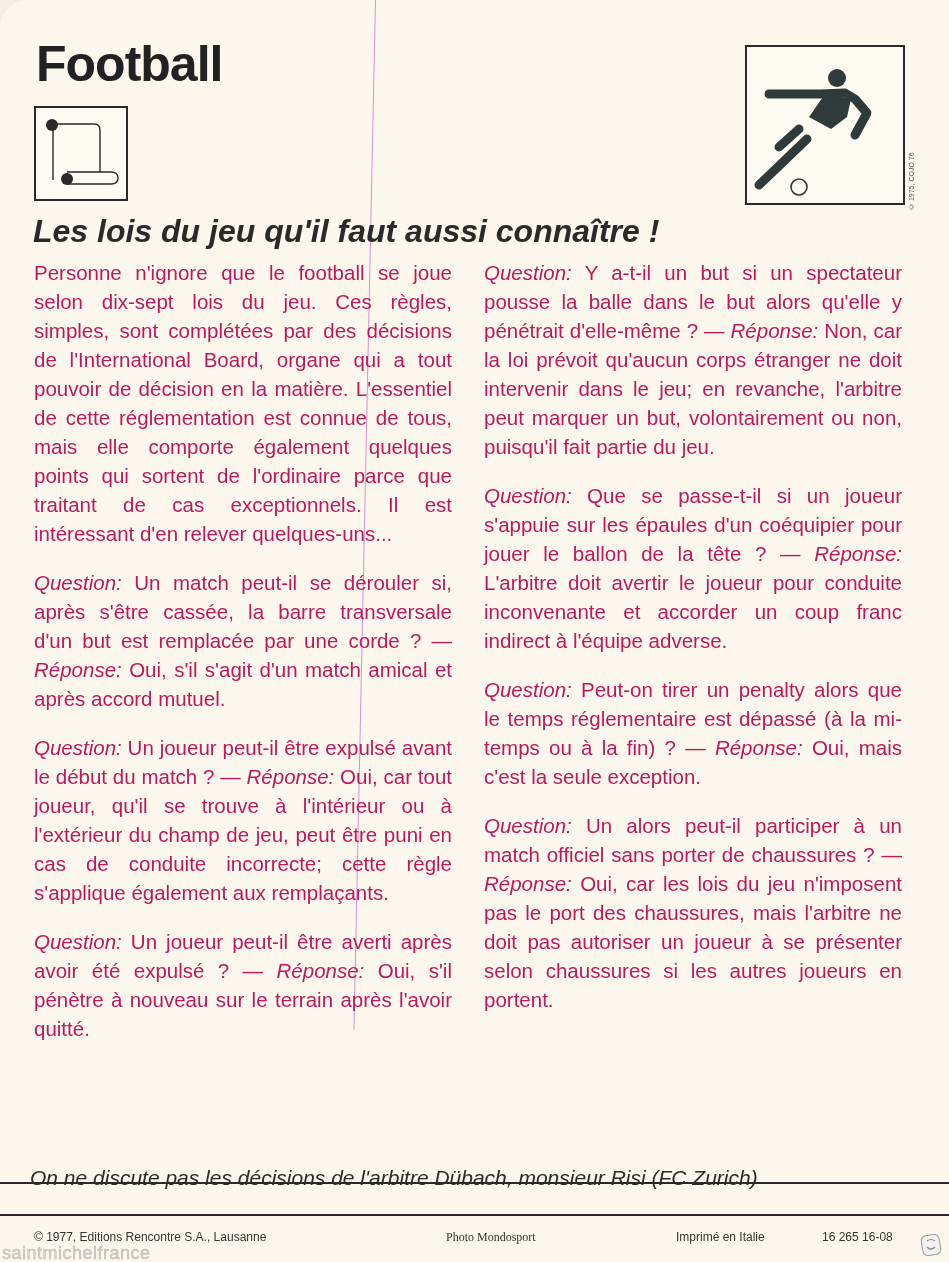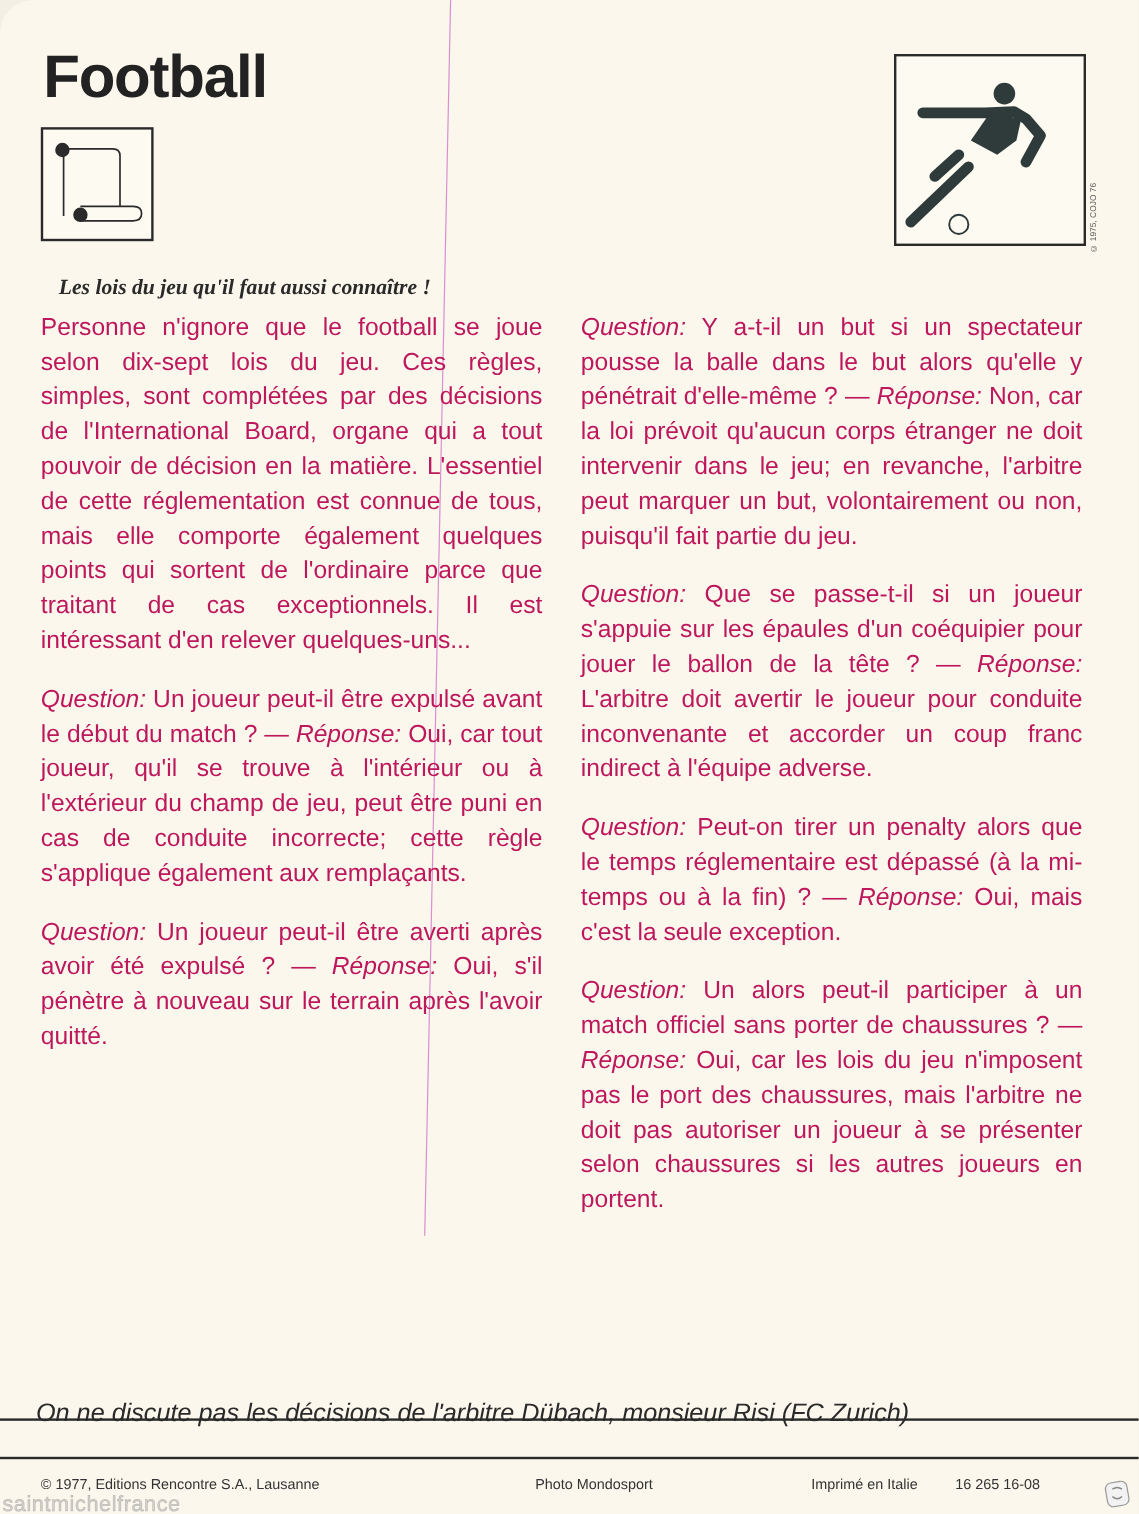--- a/index.html
+++ b/index.html
@@ -34,22 +34,22 @@
       border: 2px solid #2a2a2a; box-sizing: border-box; background: #fdfaf2;
     }
     .pict-credit {
       position: absolute; left: 908px; top: 120px;
       font-size: 7px; color: #555;
       writing-mode: vertical-rl; transform: rotate(180deg);
       white-space: nowrap; height: 90px;
     }
     .subtitle {
       position: absolute; left: 33px; top: 214px;
-      font-style: italic; font-size: 18px; color: #2a2a2a;
-      margin: 16px; line-height: 1.1; font-family: Liberation Serif, serif;
+      font-style: italic; font-size: 32px; color: #2a2a2a;
+      margin: 0; line-height: 1.1;
     }
     .col {
       position: absolute; top: 258px;
       font-size: 20.5px; line-height: 29px;
       text-align: justify; color: #be185d;
     }
     .col.left { left: 34px; width: 418px; }
     .col.right { left: 484px; width: 418px; }
     .col p { margin: 0 0 20px 0; }
     .col em { font-style: italic; }
@@ -101,20 +101,23 @@
     <circle cx="52" cy="140" r="8" fill="none" stroke="#2f3a3a" stroke-width="1.6"></circle>
   </svg>
 </div>
 <div class="pict-credit">© 1975, COJO 76</div>
 
 <h2 class="subtitle">Les lois du jeu qu'il faut aussi connaître !</h2>
 
 <div class="col left">
   <p>Personne n'ignore que le football se joue selon dix-sept lois du jeu. Ces règles, simples, sont complétées par des décisions de l'International Board, organe qui a tout pouvoir de décision en la matière. L'essentiel de cette réglementation est connue de tous, mais elle comporte également quelques points qui sortent de l'ordinaire parce que traitant de cas exceptionnels. Il est intéressant d'en relever quelques-uns...</p>
   <p>
+    <em>Question:</em><span> Un match peut-il se dérouler si, après s'être cassée, la barre transversale d'un but est remplacée par une corde ? — </span><em>Réponse:</em><span> Oui, s'il s'agit d'un match amical et après accord mutuel.</span>
+  </p>
+  <p>
     <em>Question:</em><span> Un joueur peut-il être expulsé avant le début du match ? — </span><em>Réponse:</em><span> Oui, car tout joueur, qu'il se trouve à l'intérieur ou à l'extérieur du champ de jeu, peut être puni en cas de conduite incorrecte; cette règle s'applique également aux remplaçants.</span>
   </p>
   <p>
     <em>Question:</em><span> Un joueur peut-il être averti après avoir été expulsé ? — </span><em>Réponse:</em><span> Oui, s'il pénètre à nouveau sur le terrain après l'avoir quitté.</span>
   </p>
 </div>
 
 <div class="col right">
   <p>
     <em>Question:</em><span> Y a-t-il un but si un spectateur pousse la balle dans le but alors qu'elle y pénétrait d'elle-même ? — </span><em>Réponse:</em><span> Non, car la loi prévoit qu'aucun corps étranger ne doit intervenir dans le jeu; en revanche, l'arbitre peut marquer un but, volontairement ou non, puisqu'il fait partie du jeu.</span>
@@ -128,23 +131,23 @@
   <p>
     <em>Question:</em><span> Un alors peut-il participer à un match officiel sans porter de chaussures ? — </span><em>Réponse:</em><span> Oui, car les lois du jeu n'imposent pas le port des chaussures, mais l'arbitre ne doit pas autoriser un joueur à se présenter selon chaussures si les autres joueurs en portent.</span>
   </p>
 </div>
 
 <div class="rule" style="top:1182px;"></div>
 <div class="caption">On ne discute pas les décisions de l'arbitre Dübach, monsieur Risi (FC Zurich)</div>
 <div class="rule" style="top:1214px;"></div>
 
 <div class="footer-item" style="left:34px;">© 1977, Editions Rencontre S.A., Lausanne</div>
-<div class="footer-item" style="left:446px;">Photo Mondosport</div>
+<div class="footer-item" style="left:446px;font-family:Liberation Serif, serif;">Photo Mondosport</div>
 <div class="footer-item" style="left:676px;">Imprimé en Italie</div>
-<div class="footer-item" style="left:796px;">16 265 16-08</div>
+<div class="footer-item" style="left:822px;">16 265 16-08</div>
 
 <div class="watermark">saintmichelfrance</div>
 
 <div class="corner-icon">
   <svg width="22" height="24" viewBox="0 0 22 24">
     <rect x="2" y="2" width="18" height="20" rx="5" fill="#f2f2f2" stroke="#999" stroke-width="1" transform="rotate(-10 11 12)"></rect>
     <path d="M7 8 Q11 5 15 8 M7 14 Q11 18 15 14" fill="none" stroke="#888" stroke-width="1.2"></path>
   </svg>
 </div>
 

